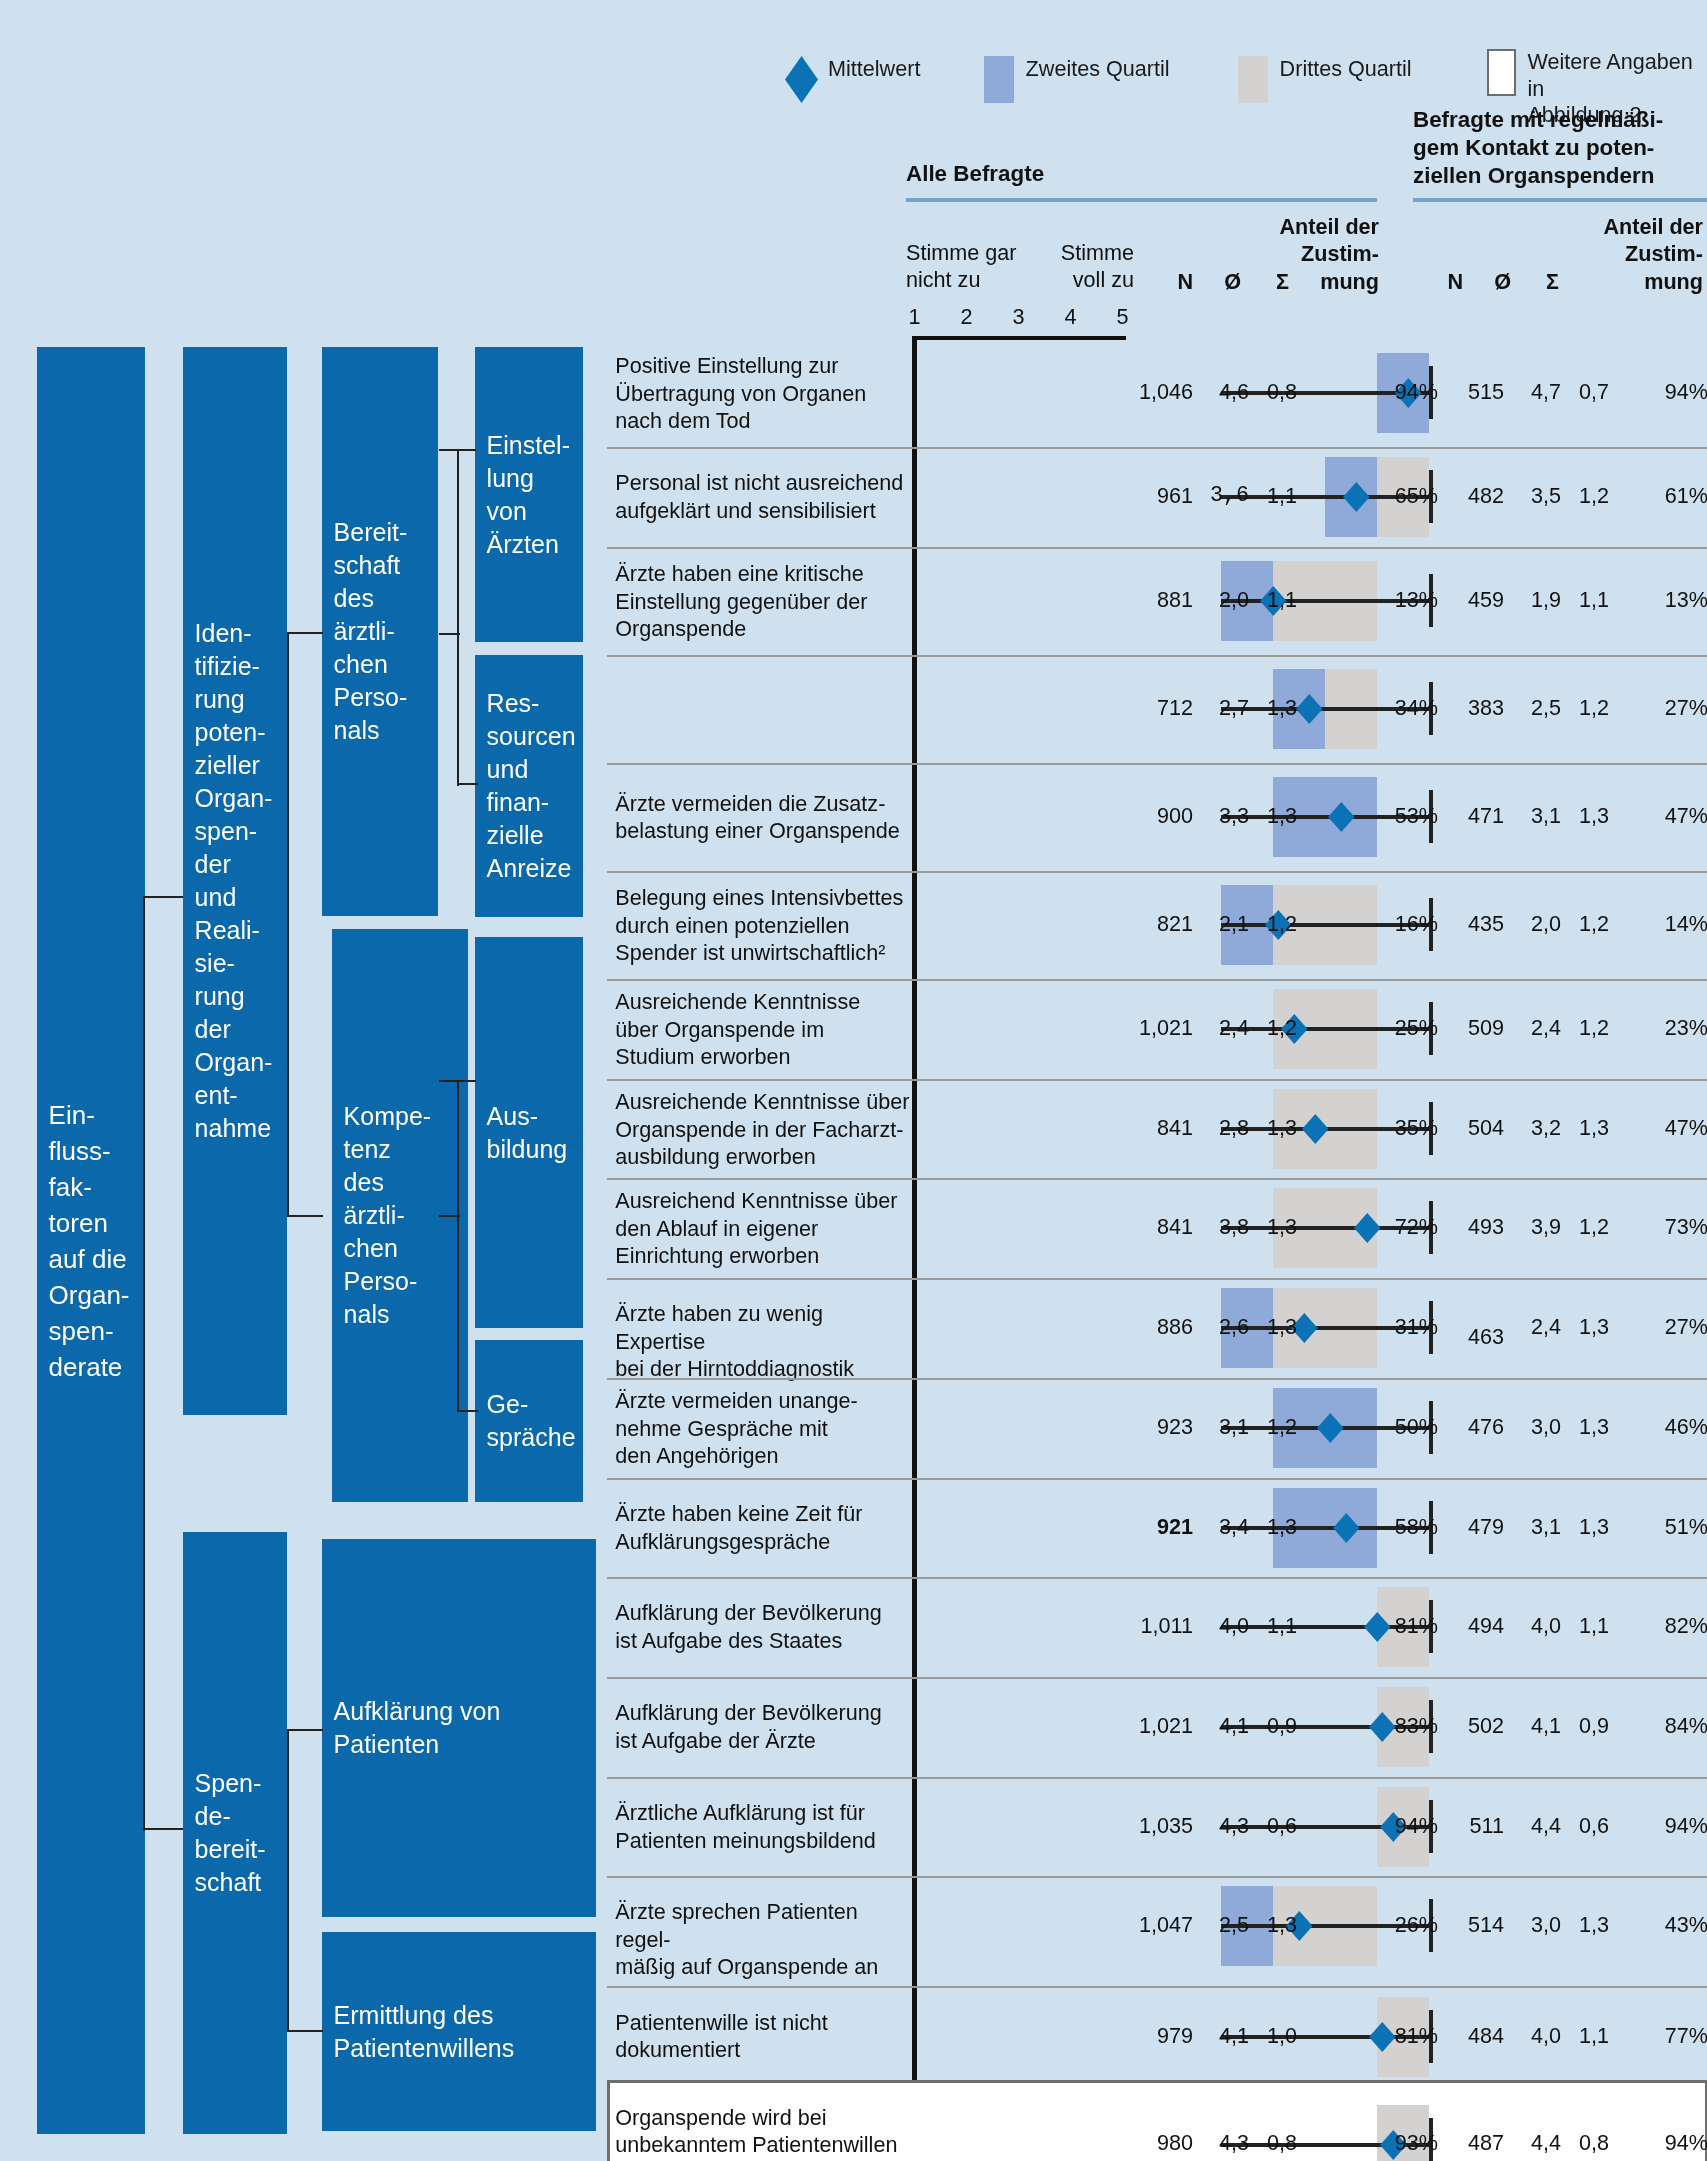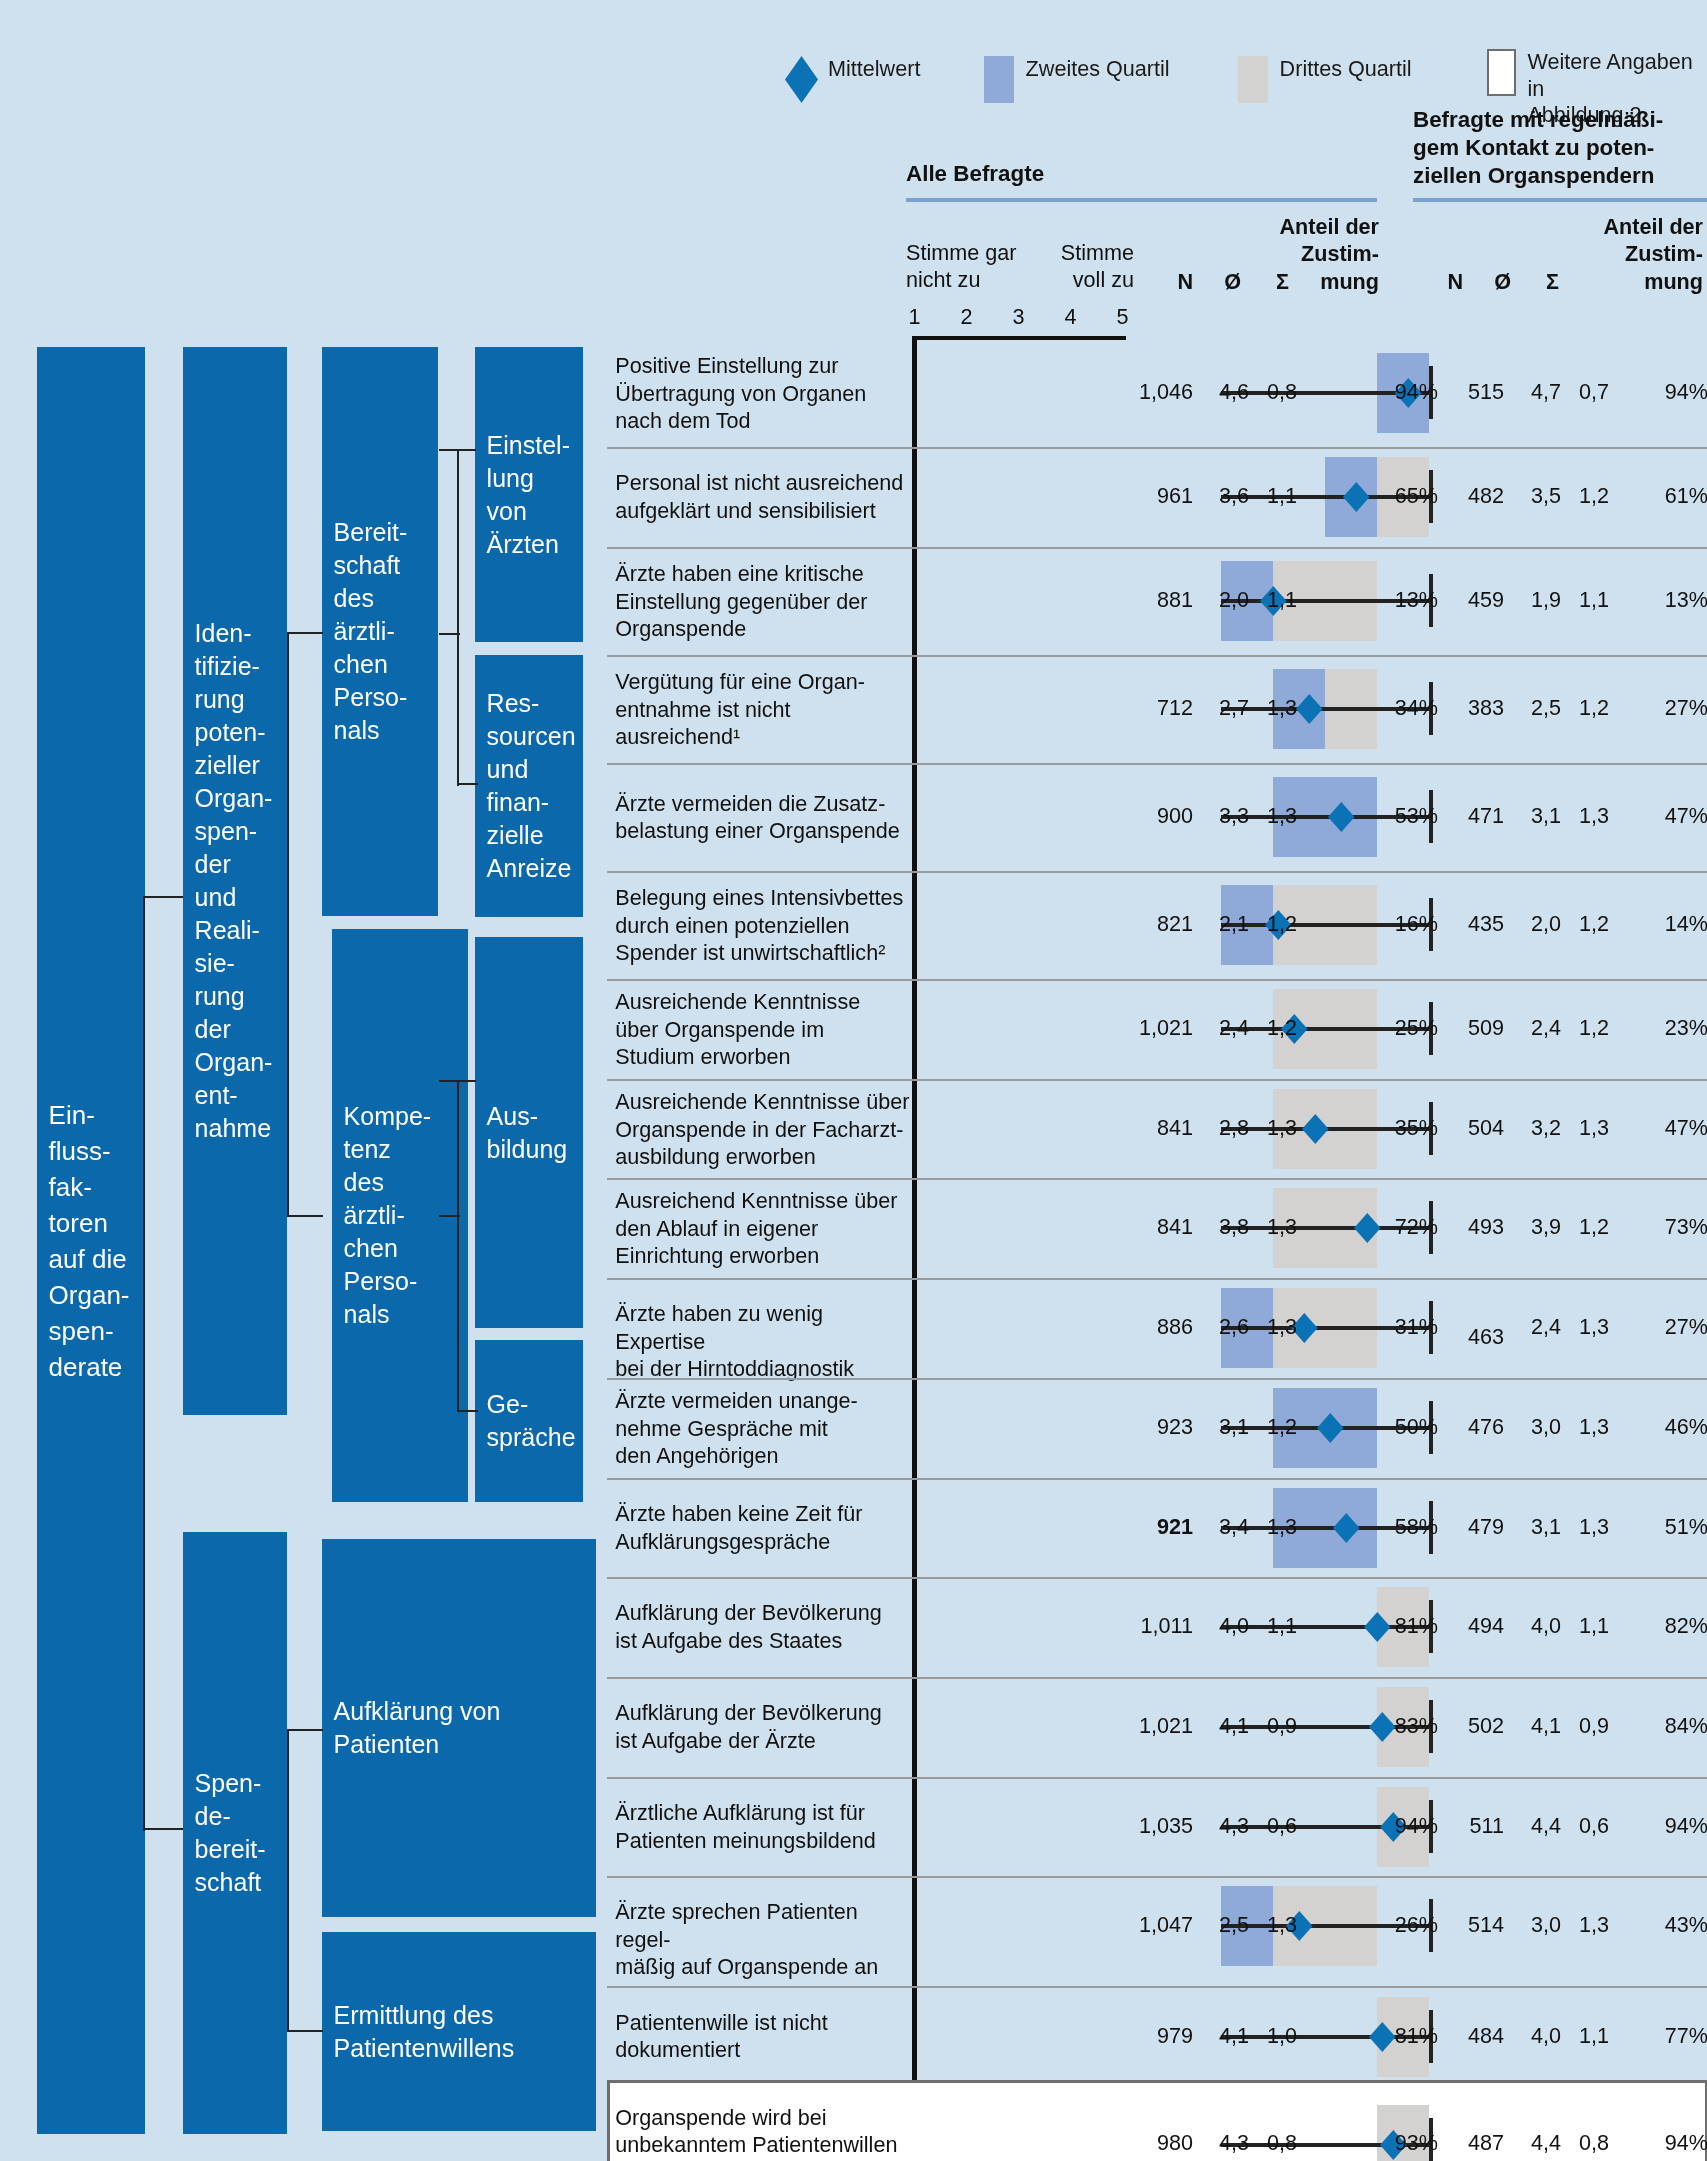--- a/index.html
+++ b/index.html
@@ -255,21 +255,21 @@
       <div class="stmt" style="top: 22.4px; width: 295px;">Personal ist nicht ausreichend
 aufgeklärt und sensibilisiert</div>
       <div class="plotarea">
         <div class="q2box" style="left: 411px; top: 10px; width: 52px; height: 80px;"></div>
         <div class="q3box" style="left: 463px; top: 10px; width: 52px; height: 80px;"></div>
         <div class="whisker" style="left: 307px; top: 48px; width: 208px;"></div>
         <div class="whisker-cap" style="left: 515px; top: 23px; height: 53px;"></div>
         <div class="mean" style="left: 429px; top: 35px; width: 26.6px; height: 30px;"></div>
       </div>
       <div class="num" style="left: 507px; top: 36px; width: 79px;">961</div>
-      <div class="num" style="left: 590px; top: 36px; width: 52px;">3,6</div>
+      <div class="num" style="left: 590px; top: 36px; width: 52px; font-family: Liberation Mono, monospace;">3,6</div>
       <div class="num" style="left: 638px; top: 36px; width: 52px;">1,1</div>
       <div class="num" style="left: 773px; top: 36px; width: 58px;">65%</div>
       <div class="num" style="left: 835px; top: 36px; width: 62px;">482</div>
       <div class="num" style="left: 902px; top: 36px; width: 52px;">3,5</div>
       <div class="num" style="left: 950px; top: 36px; width: 52px;">1,2</div>
       <div class="num" style="left: 1043px; top: 36px; width: 58px;">61%</div>
     </div>
     <div class="row" style="position: absolute; left: 0px; top: 208px; width: 1101px; height: 108px;">
       <div class="row-sep" style="top: 0px;"></div>
       <div class="stmt" style="top: 13.3px; width: 295px;">Ärzte haben eine kritische
@@ -286,23 +286,20 @@
       <div class="num" style="left: 590px; top: 40px; width: 52px;">2,0</div>
       <div class="num" style="left: 638px; top: 40px; width: 52px;">1,1</div>
       <div class="num" style="left: 773px; top: 40px; width: 58px;">13%</div>
       <div class="num" style="left: 835px; top: 40px; width: 62px;">459</div>
       <div class="num" style="left: 902px; top: 40px; width: 52px;">1,9</div>
       <div class="num" style="left: 950px; top: 40px; width: 52px;">1,1</div>
       <div class="num" style="left: 1043px; top: 40px; width: 58px;">13%</div>
     </div>
     <div class="row" style="position: absolute; left: 0px; top: 316px; width: 1101px; height: 108px;">
       <div class="row-sep" style="top: 0px;"></div>
-      <div class="stmt" style="top: 13.3px; width: 295px;">Vergütung für eine Organ-
-entnahme ist nicht
-ausreichend¹</div>
       <div class="plotarea">
         <div class="q2box" style="left: 359px; top: 14px; width: 52px; height: 80px;"></div>
         <div class="q3box" style="left: 411px; top: 14px; width: 52px; height: 80px;"></div>
         <div class="whisker" style="left: 307px; top: 52px; width: 208px;"></div>
         <div class="whisker-cap" style="left: 515px; top: 27.4px; height: 53px;"></div>
         <div class="mean" style="left: 382px; top: 39px; width: 26.6px; height: 30px;"></div>
       </div>
       <div class="num" style="left: 507px; top: 40px; width: 79px;">712</div>
       <div class="num" style="left: 590px; top: 40px; width: 52px;">2,7</div>
       <div class="num" style="left: 638px; top: 40px; width: 52px;">1,3</div>

